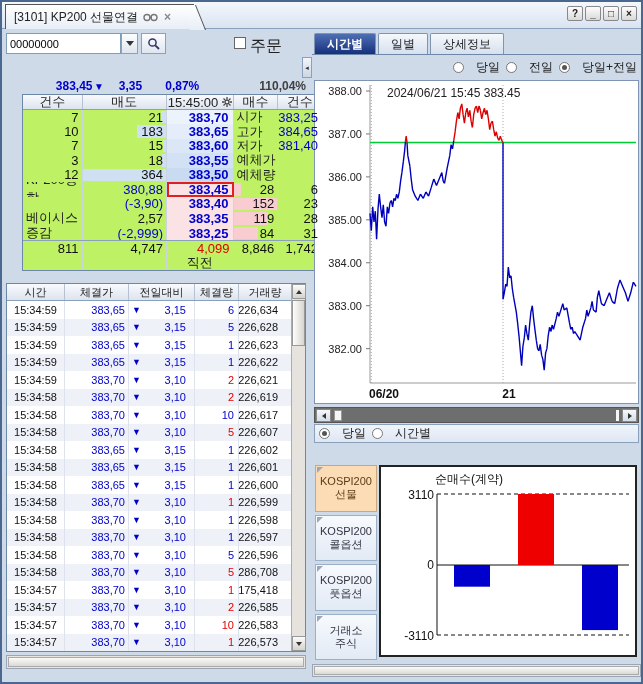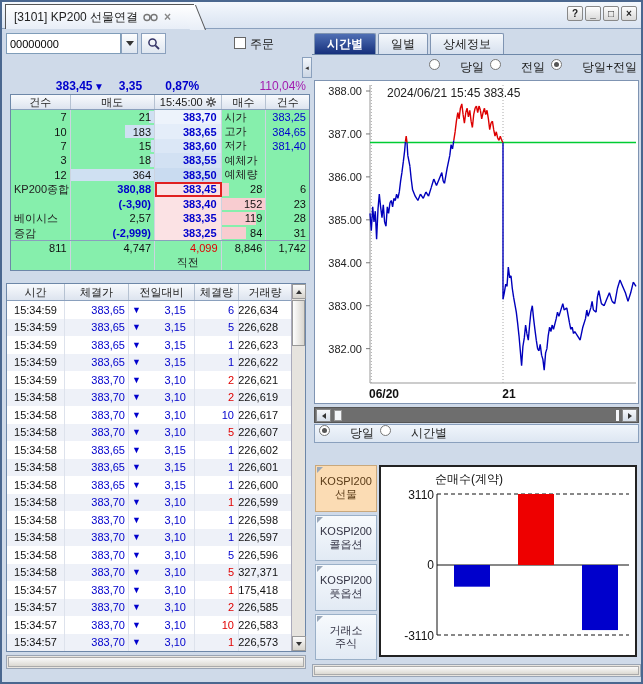--- a/index.html
+++ b/index.html
@@ -21,63 +21,63 @@
     color:#222;font-weight:bold;}
   .btn3d{background:linear-gradient(#fcfdfe,#dfe6f0);border:1px solid #8aa0bd;}
   
   .combo-input{position:absolute;left:4px;top:31px;width:115px;height:21px;border:1px solid #7f9db9;
     background:#fff;font-size:11px;padding:2px 3px;color:#000;}
   .combo-arrow{position:absolute;left:119px;top:31px;width:17px;height:21px;}
   .tri-down{width:0;height:0;border-left:4px solid transparent;border-right:4px solid transparent;
     border-top:5px solid #333;margin:7px auto;}
   .search-btn{position:absolute;left:139px;top:31px;width:25px;height:21px;display:flex;align-items:center;justify-content:center;}
   .chk{position:absolute;left:232px;top:35px;width:12px;height:12px;background:#fff;border:1px solid #666;}
-  .chk-label{position:absolute;left:248px;top:34px;font-size:12px;color:#222;}
+  .chk-label{position:absolute;left:248px;top:34px;font-size:16px;color:#222;}
   .name-input{position:absolute;left:4px;top:55px;width:296px;height:21px;border:1px solid #7f9db9;
     background:#fff;font-size:12px;padding:2px 4px;color:#000;}
   .name-btn{position:absolute;left:300px;top:55px;width:10px;height:21px;background:linear-gradient(#f2f6fb,#ccd6e4);
     border:1px solid #8aa0bd;font-size:7px;color:#333;text-align:center;line-height:19px;padding:0;}
   
   .tabs{position:absolute;left:310px;top:30px;width:329px;height:23px;border-bottom:1px solid #6d87a8;display:flex;align-items:flex-end;gap:2px;padding-left:2px;}
   .tab{height:21px;padding:0 12px;font-size:12px;line-height:20px;color:#222;
     background:linear-gradient(#f5f8fc,#d6e0ee);border:1px solid #7f94b2;border-bottom:none;
     border-radius:2px 2px 0 0;}
   .tab.active{background:linear-gradient(#4f6fb4,#16307c);color:#fff;font-weight:bold;}
   
   .radio-row{display:flex;align-items:center;gap:4px;font-size:12px;color:#222;}
   .radio{width:11px;height:11px;border-radius:50%;background:#fff;border:1px solid #777;display:inline-block;position:relative;}
   .radio.on::after{content:"";position:absolute;left:2px;top:2px;width:5px;height:5px;border-radius:50%;background:#555;}
   #chart-radios{position:absolute;left:312px;top:57px;width:323px;height:16px;justify-content:flex-end;gap:6px;}
   #bottom-radios{position:absolute;left:312px;top:422px;width:325px;height:19px;
     background:linear-gradient(#f0f5fb,#dde6f2);border:1px solid #8aa0bd;padding:0 4px;gap:6px;}
-  .radio-item{display:flex;align-items:flex-start;gap:20px;}
+  .radio-item{display:flex;align-items:center;gap:12px;}
   
   .summary{position:absolute;left:4px;top:77px;width:300px;height:14px;display:flex;font-size:12px;font-weight:bold;align-items:center;}
   .summary .price{width:94px;text-align:right;color:#0000cc;}
   .summary .arr{width:14px;color:#0000cc;font-size:10px;text-align:center;}
   .summary .chg{width:40px;text-align:right;color:#0000cc;}
   .summary .pct{width:62px;text-align:right;color:#0000cc;}
   .summary .vol{width:56px;text-align:right;color:#111;font-weight:normal;margin-top:40px;}
-  .summary .ratio{width:60px;text-align:right;color:#a21caf;font-weight:normal;}
-  
-  .orderbook{position:absolute;left:8px;top:92px;width:300px;border:1px solid #6d87a8;background:#86efac;font-size:11px;}
+  .summary .ratio{width:60px;text-align:right;color:#404040;font-weight:bold;}
+  
+  .orderbook{position:absolute;left:20px;top:92px;width:300px;border:1px solid #6d87a8;background:#bef264;font-size:13px;}
   .ob-head{display:flex;height:15px;background:linear-gradient(#f8fafd,#dde4ef);border-bottom:1px solid #8aa0bd;color:#222;}
   .ob-head div{display:flex;align-items:center;justify-content:center;border-right:1px solid #b6c2d2;}
   .obrow{display:flex;height:14.4px;align-items:stretch;}
   .obrow2{height:14.6px;}
   .c{border-right:1px solid #ccd4e0;display:flex;align-items:center;position:relative;overflow:hidden;}
   .w1{width:60px;}.w2{width:85px;}.w3{width:67px;}.w4{width:45px;}.w5{width:43px;border-right:none!important;}
   .num{justify-content:flex-end;padding-right:3px;color:#111;}
   .c .bar{position:absolute;top:1px;bottom:1px;z-index:0;}
   .c span{position:relative;z-index:1;}
   .price-c{justify-content:flex-end;padding-right:4px;color:#0000cc;font-weight:bold;}
   .lbl-c{padding-left:3px;color:#222;}
   .info-c{justify-content:flex-end;padding-right:3px;color:#0000cc;}
   .cur{outline:2px solid #e02020;outline-offset:-2px;}
-  .v-blue{color:#0000cc;font-weight:bold;}.v-black{color:#111;}
+  .v-blue{color:#0000cc;}.v-black{color:#111;}
   .ob-totals{display:flex;height:15px;border-top:1px solid #8aa0bd;}
   .ob-prev{display:flex;height:15px;}
   .prev-lbl{justify-content:center!important;color:#222;padding-right:0!important;}
   .red-num{color:#e00000!important;}
   
   .ticks{position:absolute;left:4px;top:281px;width:300px;height:369px;border:1px solid #6d87a8;background:#fff;font-size:11px;}
   .tk-head{display:flex;height:17px;background:linear-gradient(#f8fafd,#dde4ef);border-bottom:1px solid #8aa0bd;color:#222;}
   .tk-head div{display:flex;align-items:center;justify-content:center;border-right:1px solid #b6c2d2;}
   .t1{width:58px;}.t2{width:64px;}.t3{width:66px;}.t4{width:44px;}.t5{width:52px;border-right:none!important;}
   .tkrow{display:flex;height:17.5px;align-items:center;}
@@ -685,21 +685,21 @@
             <span>383,70</span>
           </div>
           <div class="tk-chg">
             <span class="dn">▼</span>
             <span class="v">3,10</span>
           </div>
           <div class="tk-qty">
             <span class="q-r">5</span>
           </div>
           <div class="tk-vol">
-            <span>327,371</span>
+            <span>286,708</span>
           </div>
         </div>
         <div class="tkrow">
           <div class="tk-time">
             <span>15:34:57</span>
           </div>
           <div class="tk-price">
             <span>383,70</span>
           </div>
           <div class="tk-chg">

